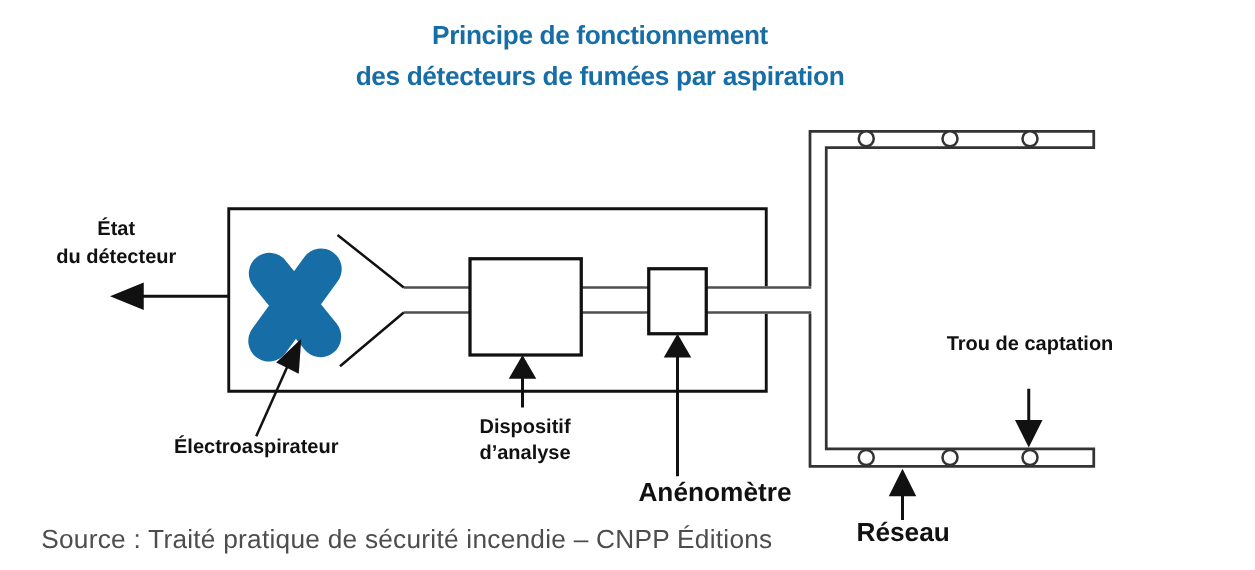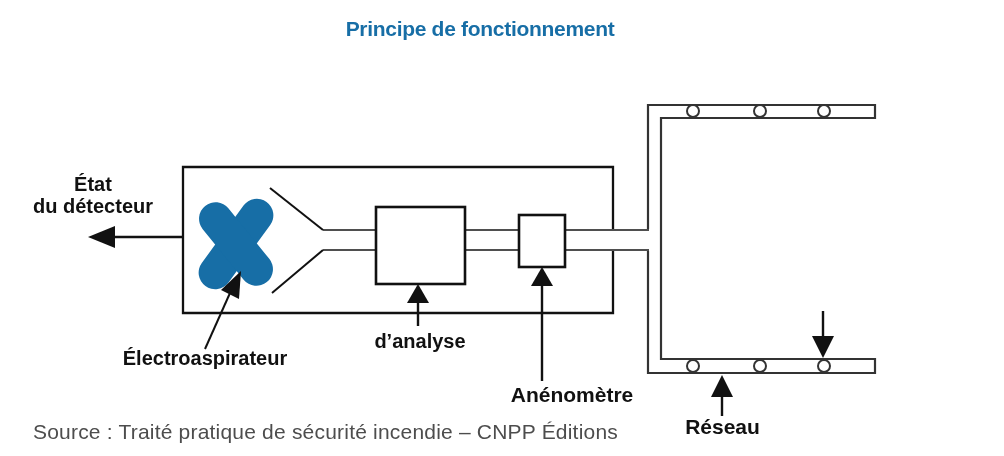--- a/index.html
+++ b/index.html
@@ -26,21 +26,21 @@
     font-size: 21px; font-weight: bold;
     line-height: 33px;
     letter-spacing: -0.3px;
   }
   .diagram-svg { position: absolute; top: 0; left: 0; }
   .lbl {
     position: absolute;
     color: var(--ink);
     font-weight: bold;
     text-align: center;
-    font-size: 20px;
+    font-size: 16px;
     line-height: 22px;
     white-space: nowrap;
   }
   .lbl-state        { top: 173px; left: 13px;  width: 160px; }
   .lbl-electro      { top: 347px; left: 110px; width: 190px; }
   .lbl-analysis     { top: 331px; left: 345px; width: 150px; line-height: 21px; }
   .lbl-anemometer   { top: 384px; left: 480px; width: 134px; font-size: 21px; margin-left: 25px; }
   .lbl-hole         { top: 265px; left: 699px; width: 250px; line-height: 22px; }
   .lbl-network      { top: 416px; left: 662px; width: 121px; font-size: 21px; }
   .lbl-da {
@@ -71,20 +71,21 @@
   .arrow-head { fill: var(--ink); stroke: none; }
   .x-arm      { fill: var(--accent-blue); }
 </style>
 </head>
 <body>
 
 <div class="page">
 
   <div class="fig-title">
     <div>Principe de fonctionnement</div>
+    <div>des détecteurs de fumées par aspiration</div>
   </div>
 
   <svg class="diagram-svg" width="1004" height="456" viewBox="0 0 1004 456">
 
     <g>
       <path class="ink-line" d="M613,229 V167 H183 V313 H613 V251"></path>
     </g>
 
     <g>
       <line class="tube-line" x1="323" y1="230" x2="649" y2="230"></line>
@@ -152,25 +153,27 @@
 
   <div class="lbl lbl-state">
     <div>État</div>
     <div>du détecteur</div>
   </div>
 
 
   <div class="lbl lbl-electro">Électroaspirateur</div>
 
   <div class="lbl lbl-analysis">
+    <div>Dispositif</div>
     <div>d’analyse</div>
   </div>
 
   <div class="lbl lbl-anemometer">Anénomètre</div>
 
   <div class="lbl lbl-hole">
+    <div>Trou de captation</div>
   </div>
 
   <div class="lbl lbl-network">Réseau</div>
 
   <div class="source-line">Source : Traité pratique de sécurité incendie – CNPP Éditions</div>
 
 </div>
 
 </body></html>

